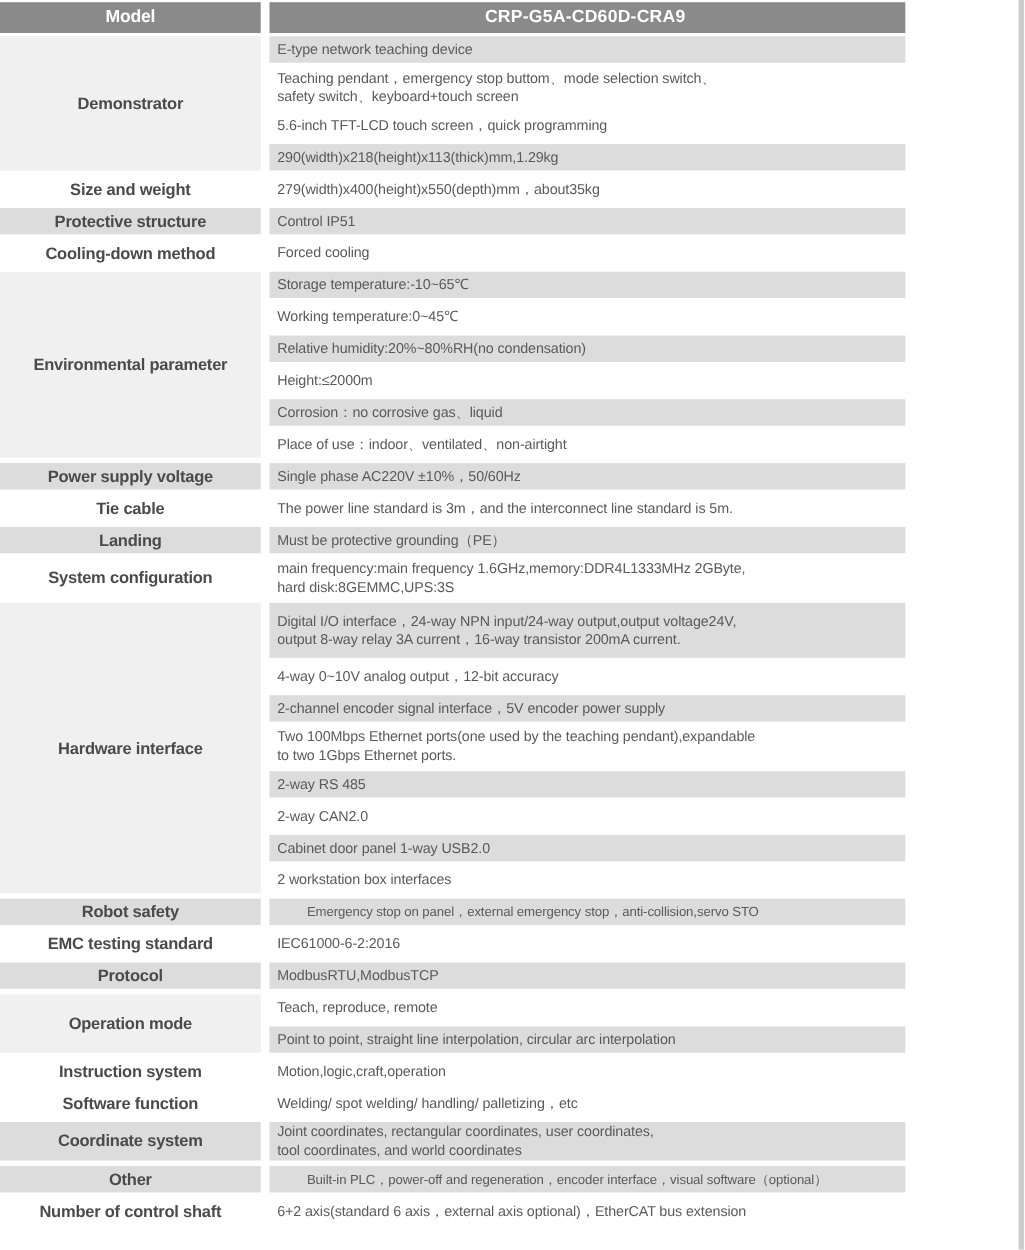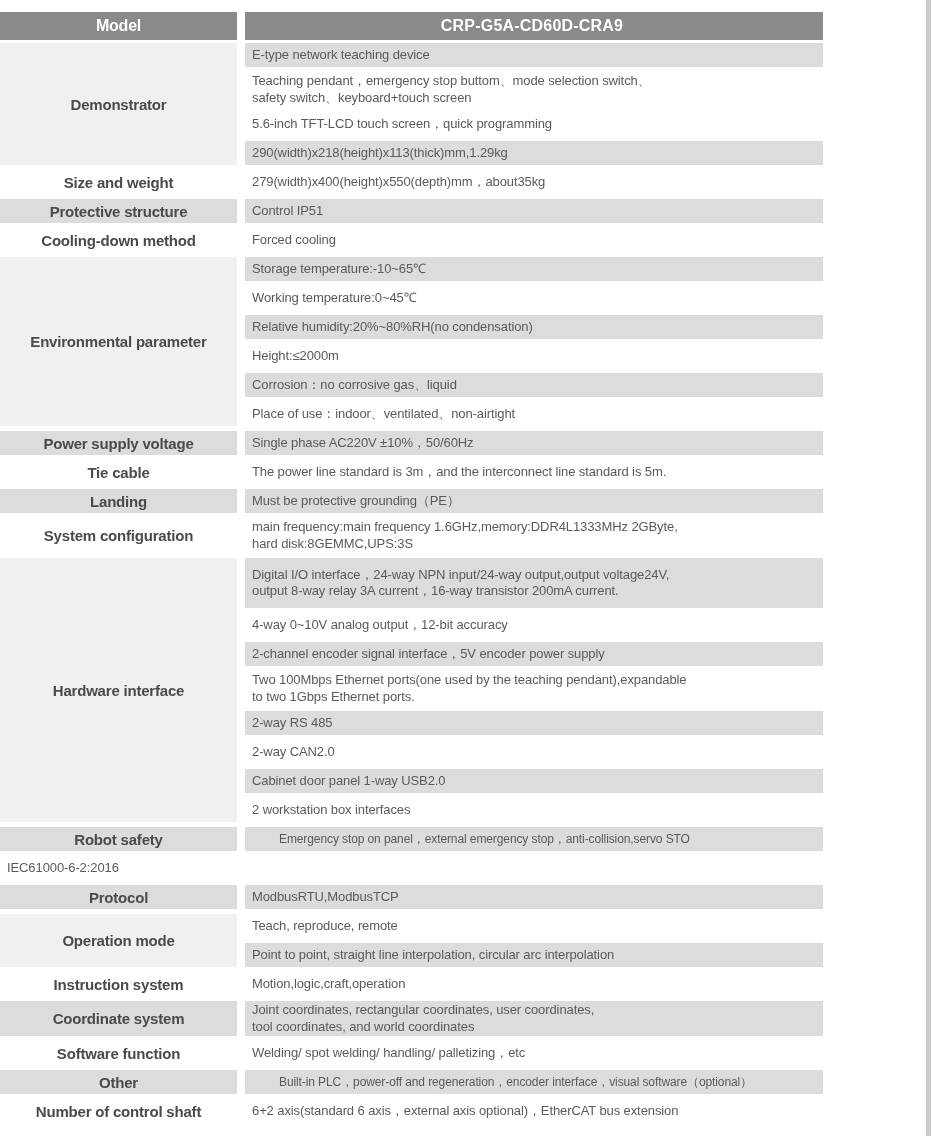--- a/index.html
+++ b/index.html
@@ -2,21 +2,21 @@
 <html><head>
 <meta charset="utf-8">
 <style>
   html,body { margin:0; padding:0; }
   body {
     width:932px; height:1136px;
     background:var(--page-bg,#fff);
     font-family:"Liberation Sans", sans-serif;
     position:relative; overflow:hidden;
   }
-  .table { position:absolute; top:12px; left:0; width:823px; }
+  .table { position:absolute; top:2px; left:0; width:823px; }
   .grp { display:flex; align-items:stretch; margin-bottom:5px; }
   .lbl {
     width:237px; margin-right:8px; flex:0 0 237px;
     display:flex; align-items:center; justify-content:center;
     font-weight:bold; font-size:15px; color:var(--label-text,#4a4a4a);
     text-align:center; letter-spacing:-0.2px;
   }
   .lbl.light { background:var(--group-label-bg,#f0f0f0); }
   .lbl.gray  { background:var(--row-gray,#dcdcdc); }
   .lbl.white { background:var(--row-white,#fff); }
@@ -162,20 +162,21 @@
   </div>
 
   <div class="grp">
     <div class="lbl gray">Robot safety</div>
     <div class="rows">
   <div class="row gray s small">Emergency stop on panel，external emergency stop，anti-collision,servo STO</div>
 </div>
   </div>
 
   <div class="grp">
+    <div class="lbl white">EMC testing standard</div>
     <div class="rows">
   <div class="row white s">IEC61000-6-2:2016</div>
 </div>
   </div>
 
   <div class="grp">
     <div class="lbl gray">Protocol</div>
     <div class="rows">
   <div class="row gray s">ModbusRTU,ModbusTCP</div>
 </div>
@@ -187,39 +188,39 @@
   <div class="row white s">Teach, reproduce, remote</div>
 
   <div class="row gray s">Point to point, straight line interpolation, circular arc interpolation</div>
 </div>
   </div>
 
   <div class="grp">
     <div class="lbl white">Instruction system</div>
     <div class="rows">
   <div class="row white s">Motion,logic,craft,operation</div>
+</div>
+  </div>
+
+  <div class="grp">
+    <div class="lbl white">Software function</div>
+    <div class="rows">
+  <div class="row white s">Welding/ spot welding/ handling/ palletizing，etc</div>
 </div>
   </div>
 
   <div class="grp">
     <div class="lbl gray">Coordinate system</div>
     <div class="rows">
   <div class="row gray m">Joint coordinates, rectangular coordinates, user coordinates,
 tool coordinates, and world  coordinates</div>
 </div>
   </div>
 
   <div class="grp">
-    <div class="lbl white">Software function</div>
-    <div class="rows">
-  <div class="row white s">Welding/ spot welding/ handling/ palletizing，etc</div>
-</div>
-  </div>
-
-  <div class="grp">
     <div class="lbl gray">Other</div>
     <div class="rows">
   <div class="row gray s small">Built-in PLC，power-off and regeneration，encoder interface，visual software（optional）</div>
 </div>
   </div>
 
   <div class="grp">
     <div class="lbl white">Number of control shaft</div>
     <div class="rows">
   <div class="row white s">6+2 axis(standard 6 axis，external axis optional)，EtherCAT bus extension</div>

